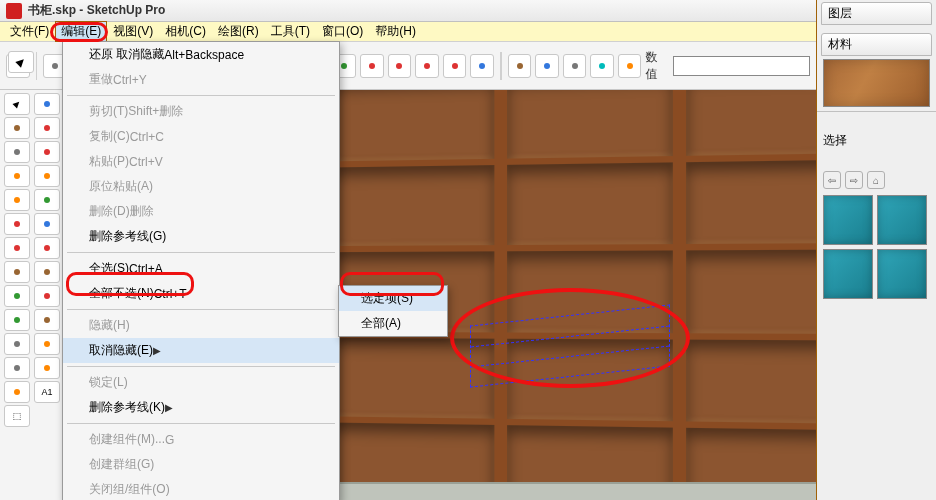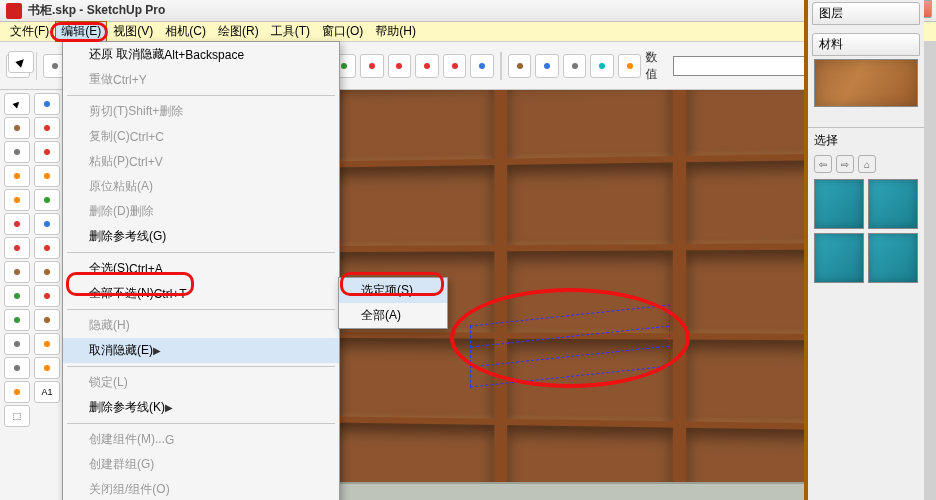--- a/index.html
+++ b/index.html
@@ -44,37 +44,37 @@
 .floor { position: absolute; left: 0; right: 0; bottom: 0; height: 18px; background: #bfc4bb; border-top: 2px solid #9aa096; }
 
 
 .anno-oval { position: absolute; border: 4px solid #e11; border-radius: 50%; }
 .anno-rrect { position: absolute; border: 3px solid #e11; border-radius: 10px; }
 .wireframe { position: absolute; width: 200px; height: 62px; border: 1px dashed #33f; transform: skewY(-6deg); }
 .wireframe::before, .wireframe::after { content: ""; position: absolute; left: 0; right: 0; border-top: 1px dashed #33f; }
 .wireframe::before { top: 33%; } .wireframe::after { top: 66%; }
 
 
-.rightcol { position: absolute; right: 12px; top: 0; width: 120px; bottom: 0; background: #efefef; border-left: 4px solid #a16207; }
+.rightcol { position: absolute; right: 0; top: 0; width: 120px; bottom: 0; background: #efefef; border-left: 1px solid #a16207; }
 .rtab { background: linear-gradient(#fff,#eaeaea); border: 1px solid #b8b8b8; border-radius: 3px 3px 0 0; padding: 2px 6px; margin: 2px 4px 0; font-size: 12px; }
 .matswatch { margin: 3px 6px; height: 48px; background: linear-gradient(120deg,#a86a38,#c08044 40%,#9c5e2c); border: 1px solid #888; box-shadow: inset 0 0 14px rgba(0,0,0,.2); }
-.selrow { padding: 4px 6px; font-size: 12px; border-top: 1px solid #c0c0c0; margin-top: 20px; }
+.selrow { padding: 20px 6px; font-size: 12px; border-top: 1px solid #c0c0c0; margin-top: 4px; }
 .selicons { display: flex; gap: 4px; padding: 2px 6px; }
 .selicons .ic { width: 18px; height: 18px; border: 1px solid #b0b0b0; border-radius: 3px; display:flex; align-items:center; justify-content:center; font-size:10px; color:#555;}
 .thumbgrid { display: grid; grid-template-columns: repeat(2, 50px); gap: 4px; padding: 4px 6px; }
 .thumb { width: 50px; height: 50px; border: 1px solid #888; background: linear-gradient(135deg,#2fa5b8,#1a7f8f); box-shadow: inset 0 0 10px rgba(0,0,0,.25); }
 
 
 .dropdown { position: absolute; left: 62px; top: 41px; width: 278px; background: #f5f5f5; border: 1px solid #9a9a9a; box-shadow: 2px 3px 8px rgba(0,0,0,.3); }
 .dropdown .mi { display: flex; align-items: center; padding: 4px 12px 4px 26px; justify-content: flex-start; cursor: default; }
 .dropdown .mi.disabled { color: #9a9a9a; }
 .dropdown .mi.hover, .dropdown .mi:hover { background: #d6e6f6; }
 .dropdown .sep { height: 1px; background: #c8c8c8; margin: 3px 4px; }
 .dropdown .arrow { color: #333; font-size: 10px; }
-.submenu { position: absolute; left: 338px; top: 277px; width: 110px; background: #f5f5f5; border: 1px solid #9a9a9a; box-shadow: 2px 3px 8px rgba(0,0,0,.3); }
+.submenu { position: absolute; left: 338px; top: 285px; width: 110px; background: #f5f5f5; border: 1px solid #9a9a9a; box-shadow: 2px 3px 8px rgba(0,0,0,.3); }
 .submenu .mi { padding: 4px 10px 4px 22px; }
 .submenu .mi.hl { background: #d6e6f6; }
 .submenu .mi.disabled { color: #9a9a9a; }
 </style>
 </head>
 <body>
 
 <div class="titlebar">
   <div class="app-icon"></div>
   <div class="title">书柜.skp - SketchUp Pro</div>

